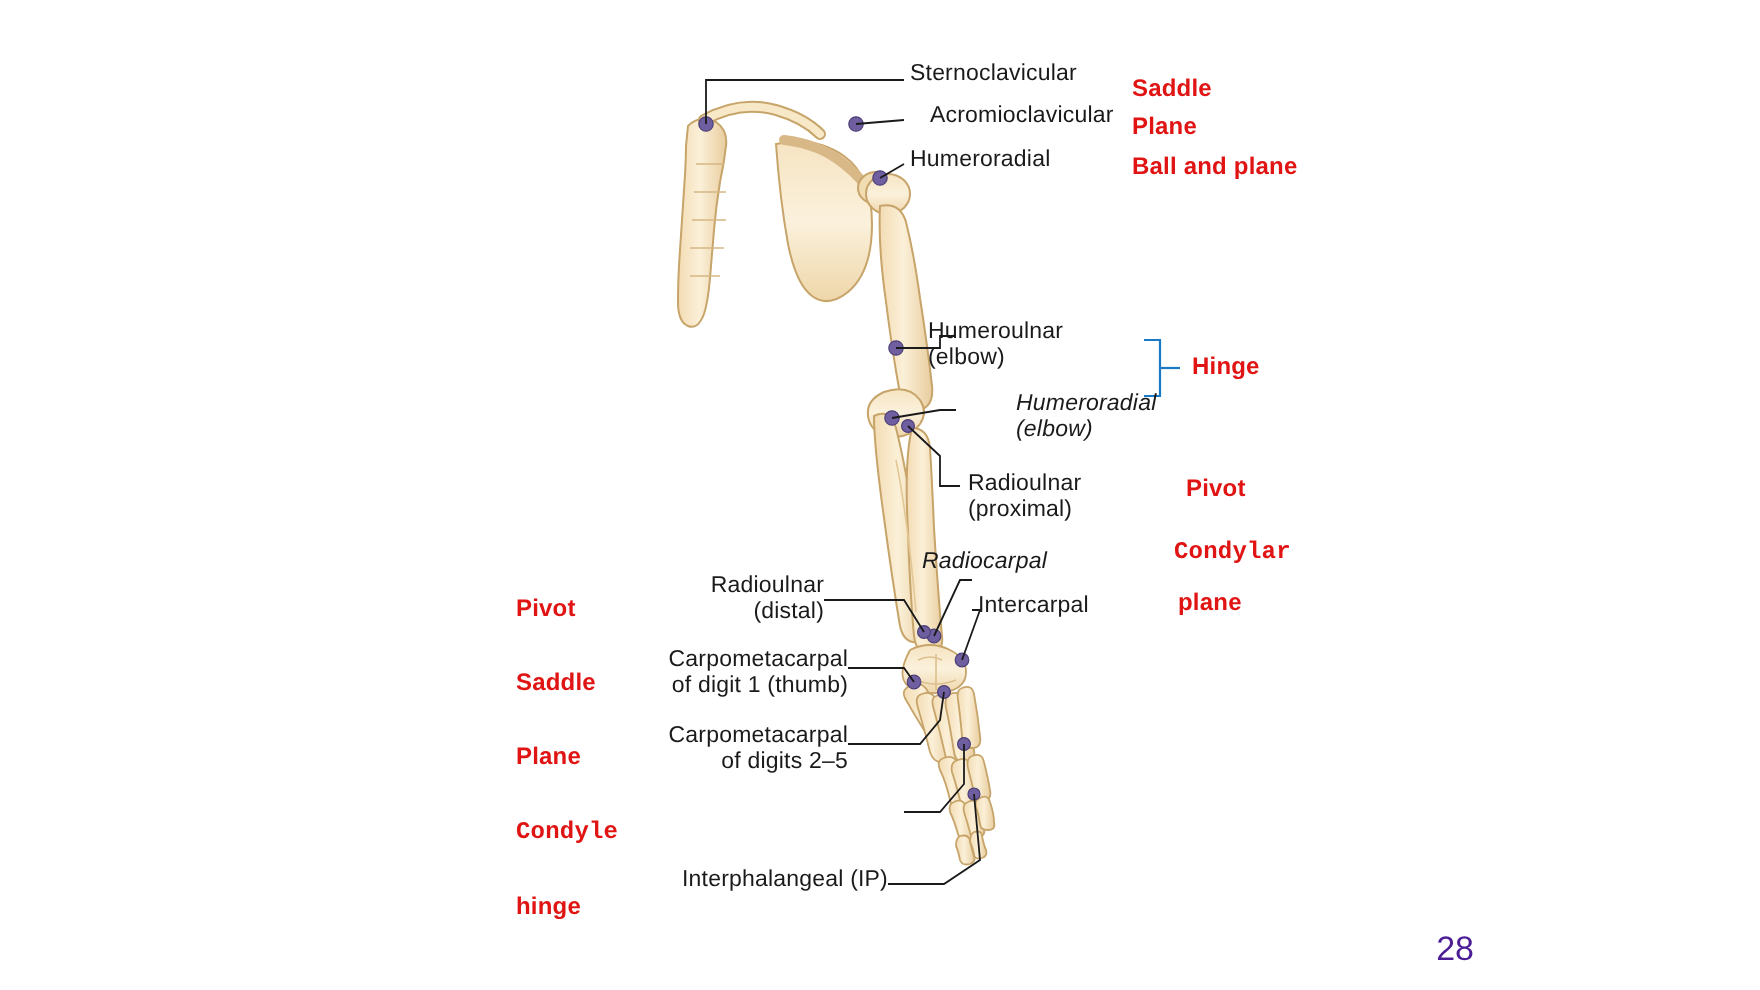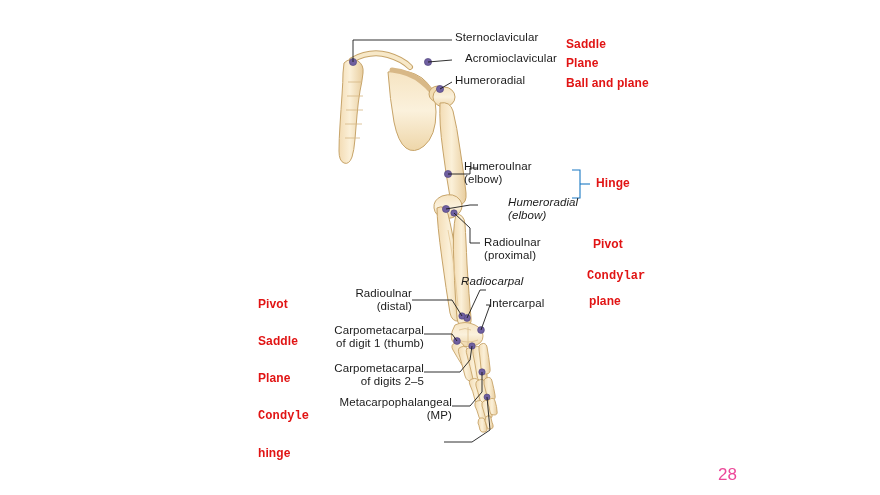--- a/index.html
+++ b/index.html
@@ -37,21 +37,21 @@
     color: #e11414;
     line-height: 13px;
     white-space: pre-line;
     letter-spacing: 0.1px;
   }
   .pagenum {
     position: absolute;
     right: 24px;
     bottom: 10px;
     font-size: 17px;
-    color: #ec4899;
+    color: #4c1d95;
   }
   svg.art {
     position: absolute;
     left: 0; top: 0;
     width: 880px;
     height: 495px;
     pointer-events: none;
   }
 </style>
 </head>
@@ -186,22 +186,21 @@
 
   <div class="label" style="left:461px; top:275px;font-style:italic;">Radiocarpal</div>
   <div class="label" style="left:489px; top:297px;">Intercarpal</div>
 
   <div class="label right" style="left:270px; top:287px; width:142px;">Radioulnar
 (distal)</div>
   <div class="label right" style="left:282px; top:324px; width:142px;">Carpometacarpal
 of digit 1 (thumb)</div>
   <div class="label right" style="left:282px; top:362px; width:142px;">Carpometacarpal
 of digits 2–5</div>
-  <div class="label right" style="left:282px; top:396px; width:170px;">Metacarpophalangeal
-(MP)</div>
+  <div class="label right" style="left:282px; top:434px; width:162px;">Interphalangeal (IP)</div>
 
   <div class="jointtype" style="left:566px; top:38px;">Saddle</div>
   <div class="jointtype" style="left:566px; top:57px;">Plane</div>
   <div class="jointtype" style="left:566px; top:77px;">Ball and plane</div>
   <div class="jointtype" style="left:596px; top:177px;">Hinge</div>
   <div class="jointtype" style="left:593px; top:238px;">Pivot</div>
   <div class="jointtype" style="left:587px; top:270px;font-family:Liberation Mono, monospace;">Condylar</div>
   <div class="jointtype" style="left:589px; top:295px;">plane</div>
 
   <div class="jointtype" style="left:258px; top:298px;">Pivot</div>

